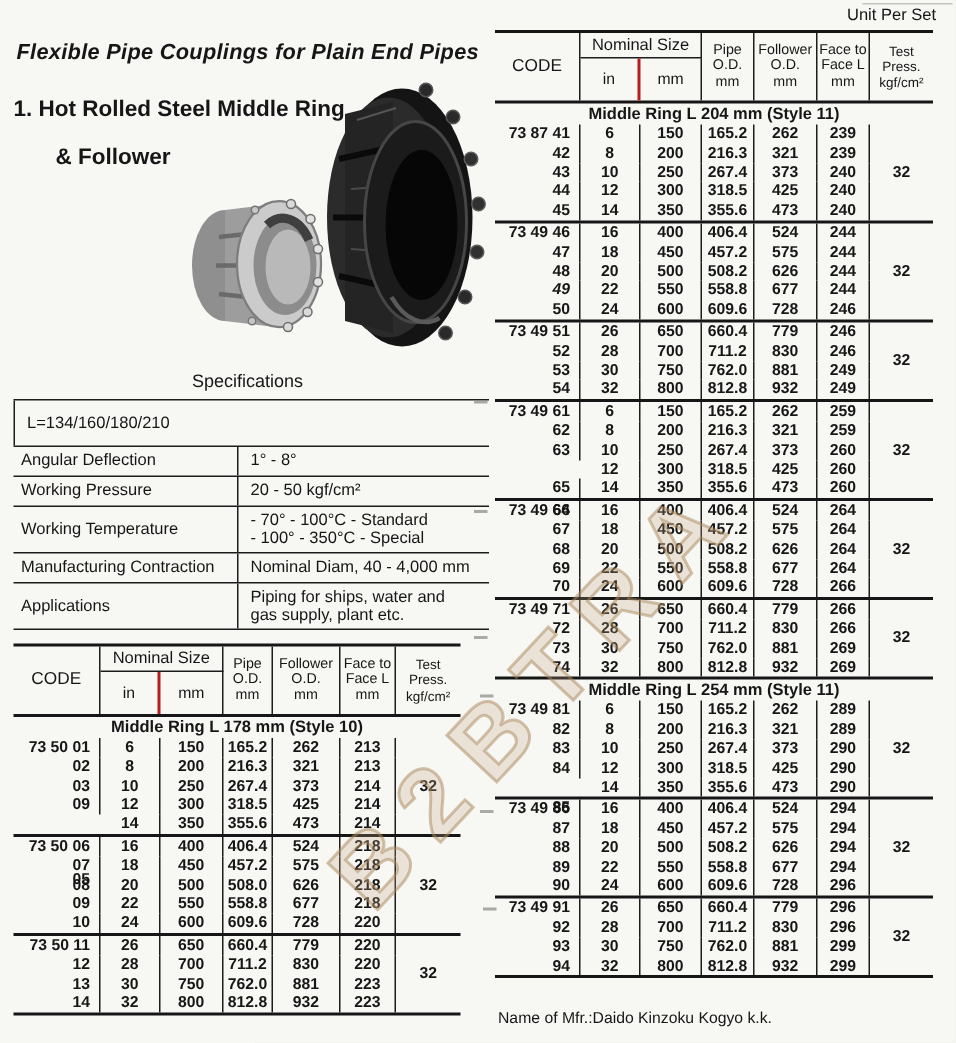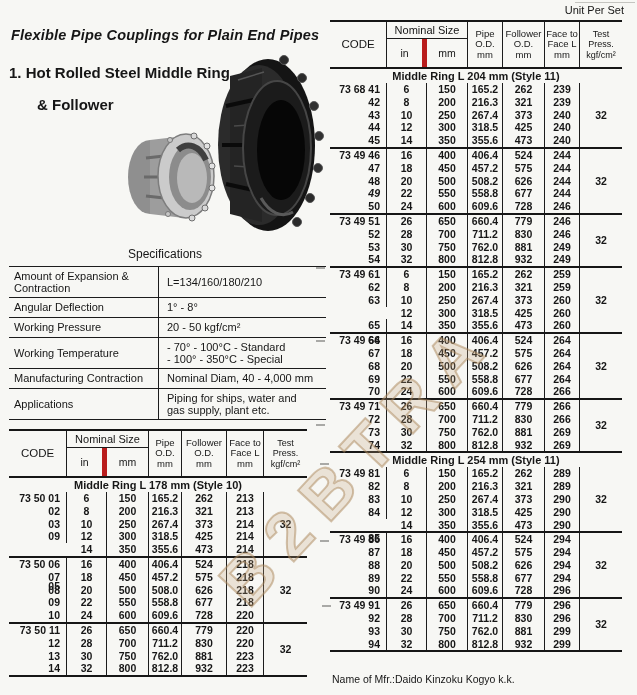--- a/index.html
+++ b/index.html
@@ -22,21 +22,21 @@
 
   
   .dtable{position:absolute;}
   .tbl-left{left:9px; top:429px; width:298px; --c1:58px;--c2:40px;--c3:42px;--c4:33px;--c5:45px;--c6:37px;--c7:43px;}
   .tbl-right{left:330px; top:20px; width:292px; --c1:57px;--c2:40px;--c3:41px;--c4:35px;--c5:42px;--c6:35px;--c7:42px;}
   .thead{display:grid; grid-template-columns:var(--c1) var(--c2) var(--c3) var(--c4) var(--c5) var(--c6) var(--c7);
          grid-template-rows:17px 28px; border-top:2px solid #161616; border-bottom:2px solid #161616;}
   .hc{display:flex; align-items:center; justify-content:center; text-align:center; white-space:pre-line; font-size:9.5px; line-height:10.5px;}
   .h-code{grid-row:1/3; grid-column:1; border-right:1px solid #1c1c1c; font-size:11.5px;}
   .h-nom{grid-row:1; grid-column:2/4; border-right:1px solid #1c1c1c; border-bottom:1px solid #1c1c1c; font-size:11px;}
-  .h-in{grid-row:2; grid-column:2; border-right:5px solid #b91c1c; font-size:10.5px;}
+  .h-in{grid-row:2; grid-column:2; border-right:2px solid #b91c1c; font-size:10.5px;}
   .h-mm{grid-row:2; grid-column:3; border-right:1px solid #1c1c1c; font-size:10.5px;}
   .h-pipe{grid-row:1/3; grid-column:4; border-right:1px solid #1c1c1c;}
   .h-fol{grid-row:1/3; grid-column:5; border-right:1px solid #1c1c1c;}
   .h-face{grid-row:1/3; grid-column:6; border-right:1px solid #1c1c1c;}
   .h-test{grid-row:1/3; grid-column:7; font-size:9px;}
 
   .section-title{height:14px; line-height:14px; text-align:center; font-weight:700; font-size:11px; white-space:nowrap;}
   .tgroup{display:grid; grid-template-columns:var(--c1) var(--c2) var(--c3) var(--c4) var(--c5) var(--c6) var(--c7);
           grid-auto-rows:12.8px; border-bottom:2px solid #161616;}
   .cell{display:flex; align-items:center; justify-content:center; font-size:10.5px; font-weight:700; line-height:12.8px;}
@@ -104,22 +104,20 @@
       <circle cx="82" cy="90" r="3" fill="#dadada" stroke="#6e6e6e" stroke-width="1"></circle>
       <circle cx="58" cy="94" r="2.5" fill="#c6c6c6" stroke="#777" stroke-width="1"></circle>
       <circle cx="56" cy="168" r="2.5" fill="#c6c6c6" stroke="#777" stroke-width="1"></circle>
     </g>
   </svg>
 
   <div class="spec-heading">Specifications</div>
 
   <div class="spec-table">
     <div class="spec-row sr-tall">
-      <div class="spec-label">Amount of Expansion &amp;
-Contraction</div>
       <div class="spec-value">L=134/160/180/210</div>
     </div>
     <div class="spec-row sr-short">
       <div class="spec-label">Angular Deflection</div>
       <div class="spec-value">1° - 8°</div>
     </div>
     <div class="spec-row sr-short">
       <div class="spec-label">Working Pressure</div>
       <div class="spec-value">20 - 50 kgf/cm²</div>
     </div>
@@ -272,21 +270,21 @@
       <div class="hc h-face">Face to
 Face L
 mm</div>
       <div class="hc h-test">Test
 Press.
 kgf/cm²</div>
     </div>
     <div id="right-table-body">
         <div class="section-title">Middle Ring L 204 mm (Style 11)</div>
         <div class="tgroup">
-          <div class="cell cc0" style="grid-area: 1 / 1;">73 68 41</div>
+          <div class="cell cc0" style="grid-area: 1 / 1;">73 87 41</div>
           <div class="cell cc1" style="grid-area: 1 / 2;">6</div>
           <div class="cell cc2" style="grid-area: 1 / 3;">150</div>
           <div class="cell cc3" style="grid-area: 1 / 4;">165.2</div>
           <div class="cell cc4" style="grid-area: 1 / 5;">262</div>
           <div class="cell cc5" style="grid-area: 1 / 6;">239</div>
           <div class="cell cc0" style="grid-area: 2 / 1;">42</div>
           <div class="cell cc1" style="grid-area: 2 / 2;">8</div>
           <div class="cell cc2" style="grid-area: 2 / 3;">200</div>
           <div class="cell cc3" style="grid-area: 2 / 4;">216.3</div>
           <div class="cell cc4" style="grid-area: 2 / 5;">321</div>

